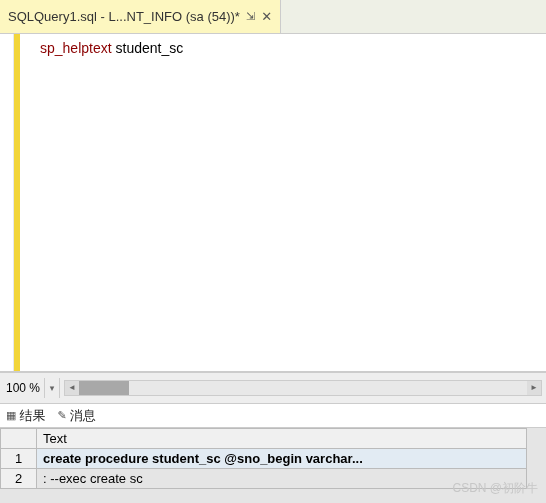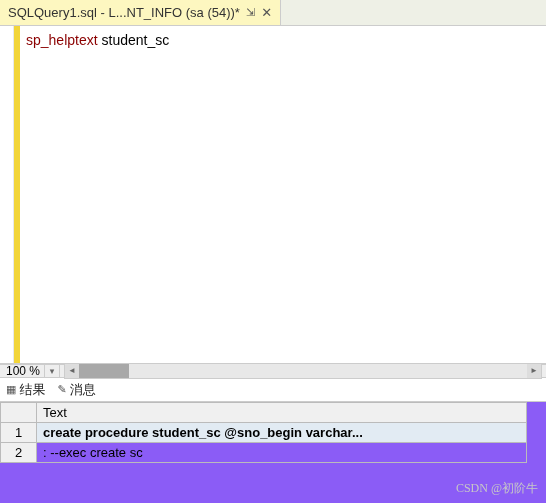--- a/index.html
+++ b/index.html
@@ -1,53 +1,53 @@
 <!DOCTYPE html>
 <html><head>
 <meta charset="utf-8">
 <style>
 * { margin: 0; padding: 0; box-sizing: border-box; font-family: "Segoe UI", Tahoma, sans-serif; }
 body { width: 546px; height: 503px; background: #fff; display: flex; flex-direction: column; overflow: hidden; position: relative; }
 
-.tab-bar { height: 26px; background: #eef0e6; display: flex; align-items: stretch; border-bottom: 1px solid #ccc; }
+.tab-bar { height: 34px; background: #eef0e6; display: flex; align-items: stretch; border-bottom: 1px solid #ccc; }
 .tab { background: #fdf7c0; display: flex; align-items: center; padding: 0 8px; font-size: 13px; color: #333; border-right: 1px solid #ccc; gap: 6px; }
 .tab .pin { font-size: 11px; color: #555; }
 .tab .close { font-size: 13px; color: #555; cursor: pointer; }
 
 .editor-wrap { flex: 0 0 auto; display: flex; height: 338px; border-bottom: 1px solid #ccc; position: relative; }
 .margin { width: 14px; background: #fff; border-right: 1px solid #e8e8e8; }
 .yellow-bar { width: 6px; background: #f2d539; height: 100%; }
 .editor { flex: 1; background: #fff; padding: 4px 6px; font-family: Consolas, "Courier New", monospace; font-size: 14px; line-height: 20px; position: relative; }
-.code-line { white-space: pre; }
+.code-line { white-space: pre; margin-left: 14px; }
 .kw { color: #8b0000; }
 .body-text { color: #000; }
 
-.zoom-bar { height: 14px; display: flex; align-items: center; background: #eeeeee; border-top: 1px solid #ccc; border-bottom: 1px solid #ccc; font-size: 12px; }
+.zoom-bar { height: 32px; display: flex; align-items: center; background: #eeeeee; border-top: 1px solid #ccc; border-bottom: 1px solid #ccc; font-size: 12px; }
 .zoom-text { padding: 0 4px 0 6px; }
 .zoom-arrow { width: 16px; border-left: 1px solid #ccc; border-right: 1px solid #ccc; text-align: center; font-size: 9px; color: #666; cursor: pointer; line-height: 20px; }
 .hscroll { flex: 1; height: 16px; background: #e8e8e8; margin: 2px 4px; border: 1px solid #ccc; position: relative; }
 .hscroll-left, .hscroll-right { position: absolute; top: 0; width: 14px; height: 100%; background: #ddd; text-align: center; font-size: 8px; color: #666; line-height: 14px; }
 .hscroll-left { left: 0; }
 .hscroll-right { right: 0; }
 .hscroll-thumb { position: absolute; left: 14px; top: 0; width: 50px; height: 100%; background: #a8a8a8; }
 
 .result-tabs { height: 24px; display: flex; align-items: center; background: #fff; border-bottom: 1px solid #ccc; padding-left: 6px; gap: 12px; font-size: 13px; }
 .result-tab { display: flex; align-items: center; gap: 3px; cursor: pointer; color: #222; }
 .rt-icon { font-size: 11px; color: #555; }
 
-.grid-wrap { flex: 1; background: #8b5cf6; overflow: hidden; }
+.grid-wrap { flex: 1; background: #e5e5e5; overflow: hidden; }
 .grid { border-collapse: collapse; font-family: Consolas, "Courier New", monospace; font-size: 13px; }
 .grid th, .grid td { border: 1px solid #bbb; padding: 2px 6px; text-align: left; height: 20px; }
 .grid th { background: #f0f0f0; font-weight: normal; }
 .grid .rowhdr { background: #f0f0f0; width: 36px; text-align: center; }
 .grid .corner { background: #f0f0f0; width: 36px; }
 .grid .col-text { width: 490px; }
 .grid .selected { background: #e2ebf3; font-weight: bold; }
 
-.watermark { position: absolute; right: 8px; bottom: 6px; font-size: 12px; color: #c7c7c7; font-family: Liberation Serif, serif; z-index: 10; pointer-events: none; }
+.watermark { position: absolute; right: 8px; bottom: 6px; font-size: 12px; color: #c7c7c7; font-family: Liberation Sans, sans-serif; z-index: 10; pointer-events: none; }
 </style>
 </head>
 <body>
 
 <div class="tab-bar">
   <div class="tab">
     <span>SQLQuery1.sql - L...NT_INFO (sa (54))*</span>
     <span class="pin">⇲</span>
     <span class="close">✕</span>
   </div>

